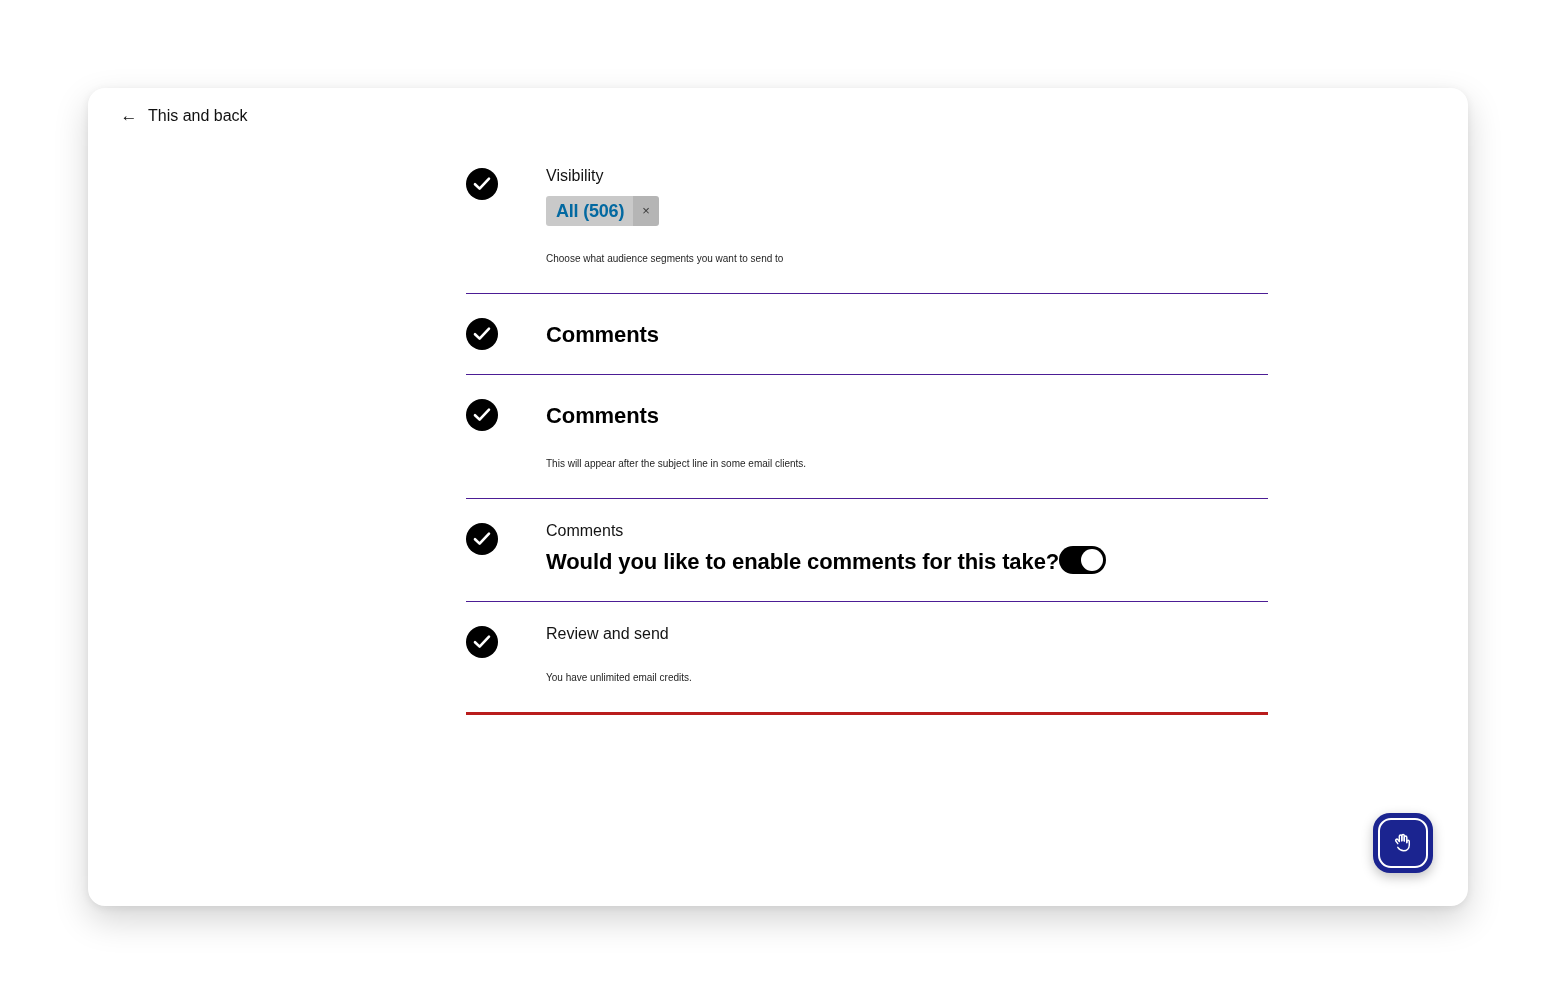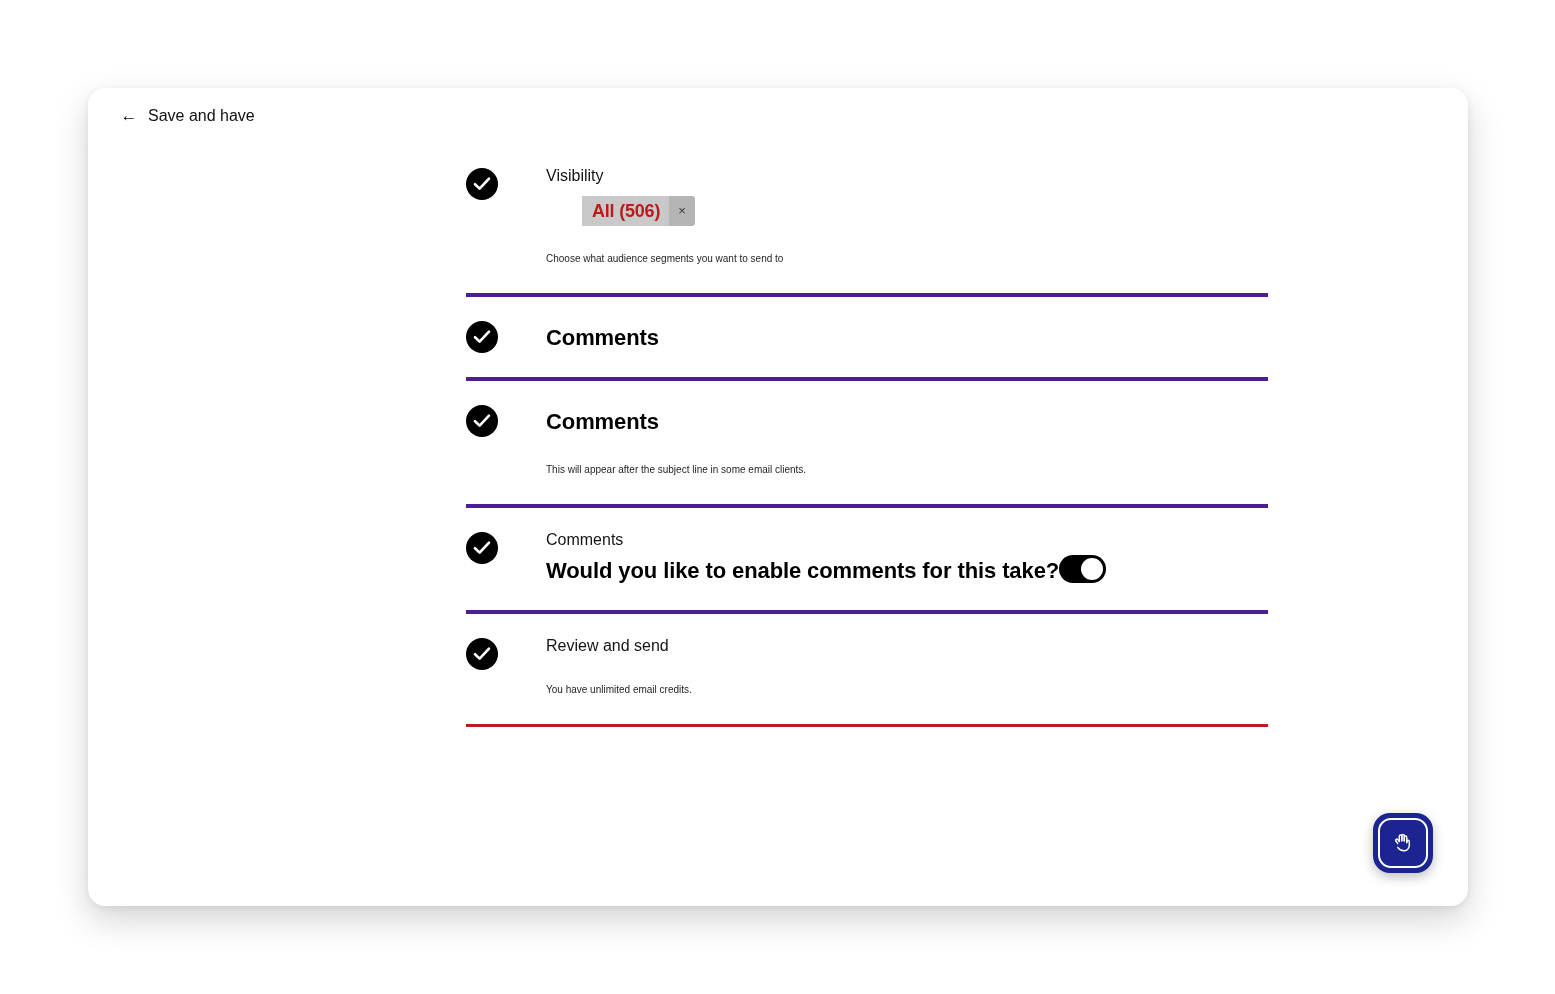--- a/index.html
+++ b/index.html
@@ -71,21 +71,21 @@
     position: absolute;
     left: 378px;
     top: 56px;
     width: 802px;
   }
 
   .step {
     position: relative;
     display: flex;
     align-items: flex-start;
-    border-bottom: 4px solid #4c1d95;
+    border-bottom: 1px solid #4c1d95;
     padding: 21px 0 24px 0;
   }
   .step:last-child { border-bottom: 3px solid #b91c1c; }
 
   .check-circle {
     flex: 0 0 auto;
     width: 32px;
     height: 32px;
     border-radius: 50%;
     background: #000000;
@@ -133,27 +133,26 @@
   .chip {
     display: inline-flex;
     align-items: stretch;
     height: 30px;
     border-radius: 3px;
     overflow: hidden;
     cursor: pointer;
   }
   .chip-text {
     background: #c9c9c9;
-    color: #b91c1c;
+    color: #0369a1;
     font-size: 18px;
     font-weight: 700;
     line-height: 30px;
     padding: 0 9px 0 10px;
     letter-spacing: -0.2px;
-    margin-left: 36px;
   }
   .chip-x {
     background: #b5b5b5;
     color: #3a3a3a;
     font-size: 13px;
     line-height: 30px;
     padding: 0 9px;
     cursor: pointer;
   }
 
@@ -211,21 +210,21 @@
 </head>
 <body>
 
 <div class="page">
 
   <div class="card">
 
     <div class="card-header">
       <button class="back-btn">
         <span class="back-arrow">←</span>
-        <span>Save and have</span>
+        <span>This and back</span>
       </button>
     </div>
 
     <div class="steps">
 
       <div class="step">
         <div class="check-circle">
           <svg width="18" height="16" viewBox="0 0 18 16" fill="none" aria-hidden="true">
             <path d="M2 8.2 L6.6 12.6 L16 2.6" stroke="#ffffff" stroke-width="2.6" stroke-linecap="round" stroke-linejoin="round"></path>
           </svg>

